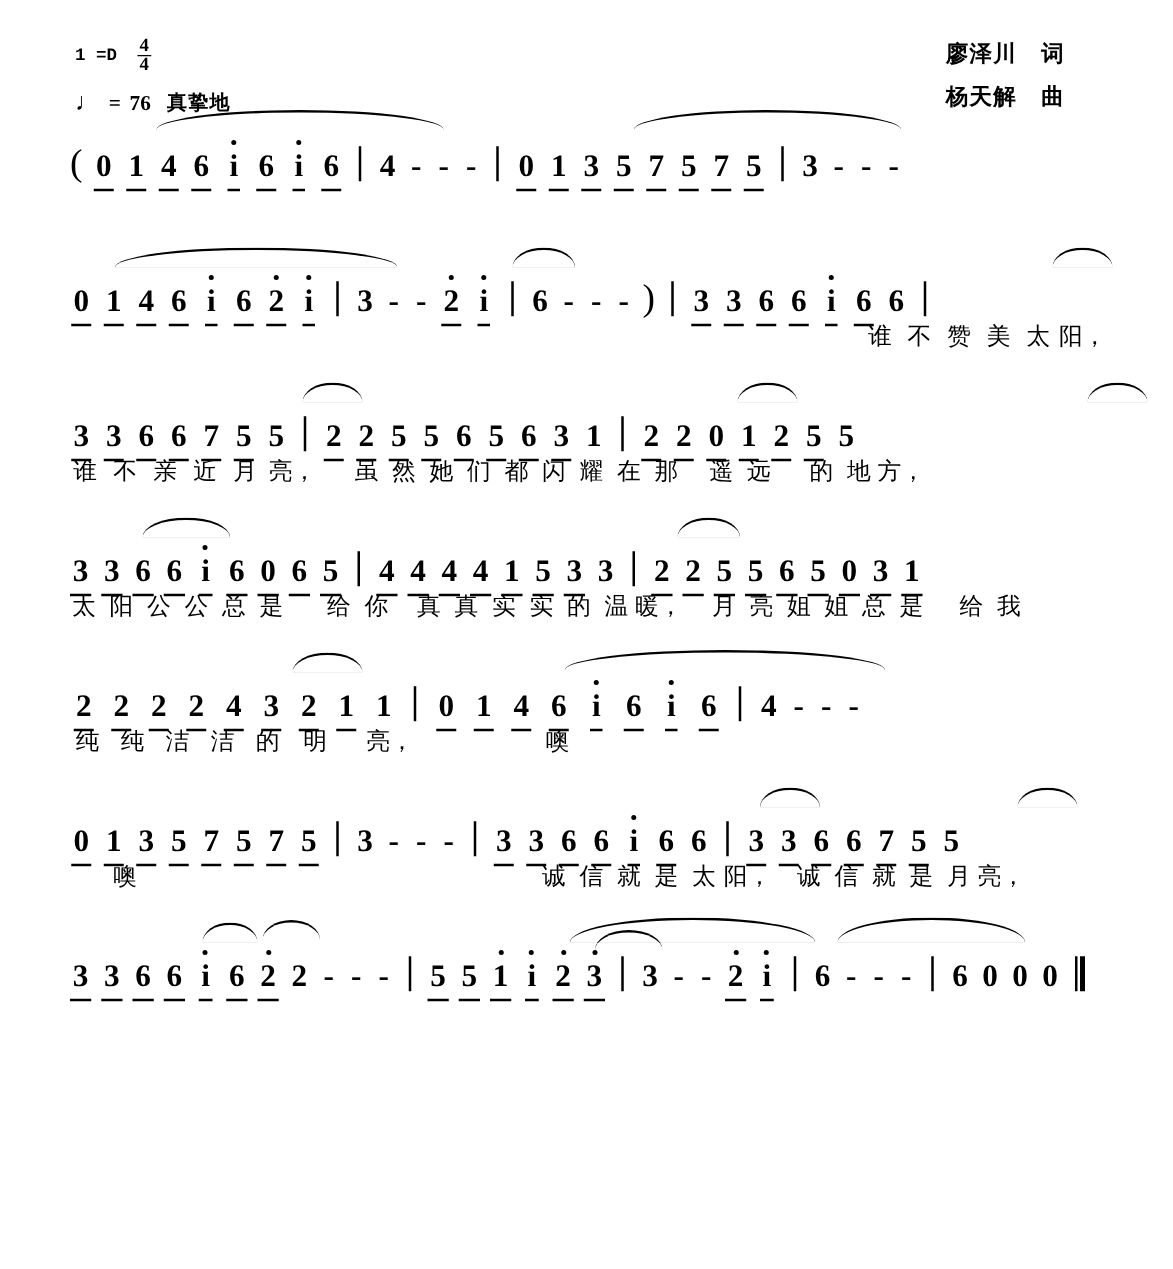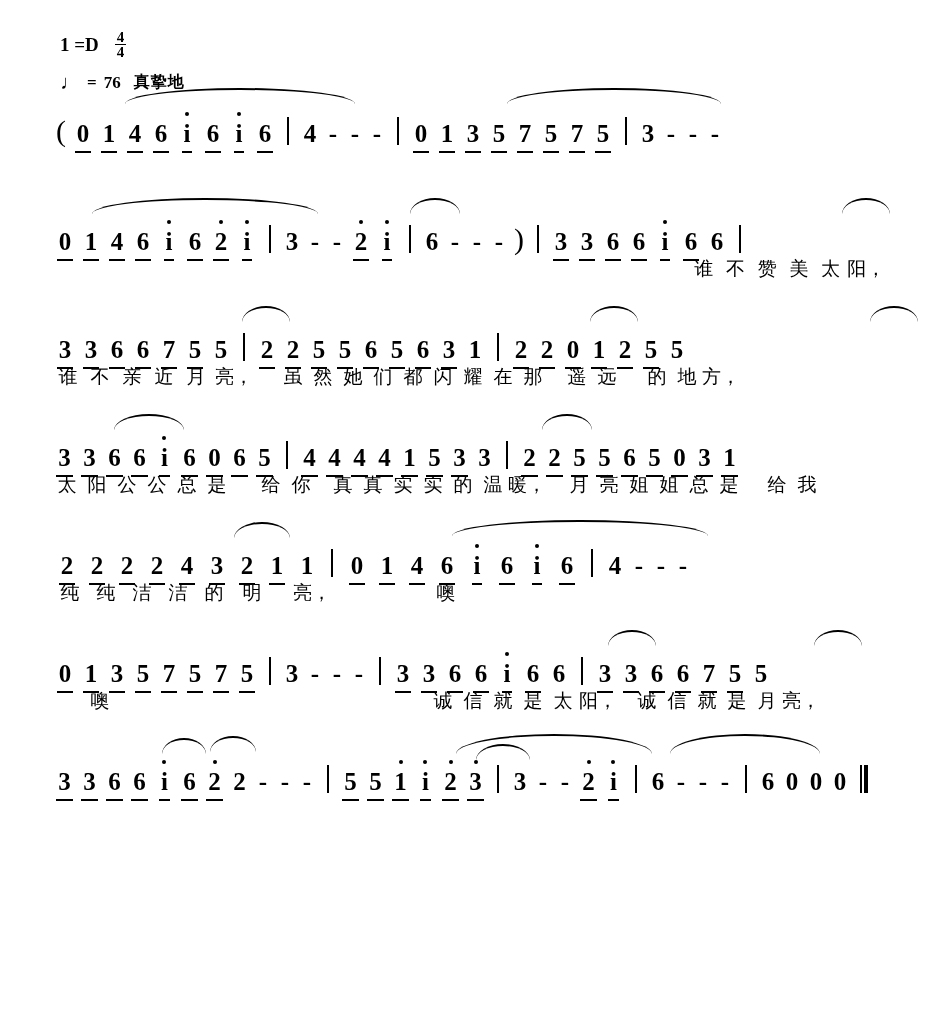--- a/index.html
+++ b/index.html
@@ -40,21 +40,21 @@
     top: 4px;
     font-size: 18px;
     font-family: "Liberation Serif", serif;
   }
   .key-line {
     display: flex;
     align-items: center;
     gap: 6px;
     font-weight: bold;
   }
-  .key-line .num1 { font-size: 19px; }
+  .key-line .num1 { font-size: 14px; font-family: Liberation Mono, monospace; }
   .meter {
     display: inline-block;
     text-align: center;
     line-height: 0.95;
     font-size: 15px;
     font-weight: bold;
     margin-left: 10px;
   }
   .meter .top { display: block; border-bottom: 1.5px solid #000; padding: 0 2px; }
   .meter .bot { display: block; padding: 0 2px; }
@@ -211,20 +211,30 @@
       </div>
       <div class="tempo-line">
         <span class="note-glyph">♩</span>
         <span>=</span>
         <span>76</span>
         <span class="expr">真挚地</span>
       </div>
     </div>
 
 
+    <div class="credits">
+      <div>
+        <span>廖泽川</span>
+        <span class="role">词</span>
+      </div>
+      <div>
+        <span>杨天解</span>
+        <span class="role">曲</span>
+      </div>
+    </div>
   </div>
 
   <div class="staff">
 
     <div class="system">
       <div class="notes-row">
         <span class="paren">(</span>
         <span class="tok" style="width:26px"><span class="g u1">0</span></span>
         <span class="tok" style="width:26px"><span class="g u1">1</span></span>
         <span class="tok" style="width:26px"><span class="g u1">4</span></span>

